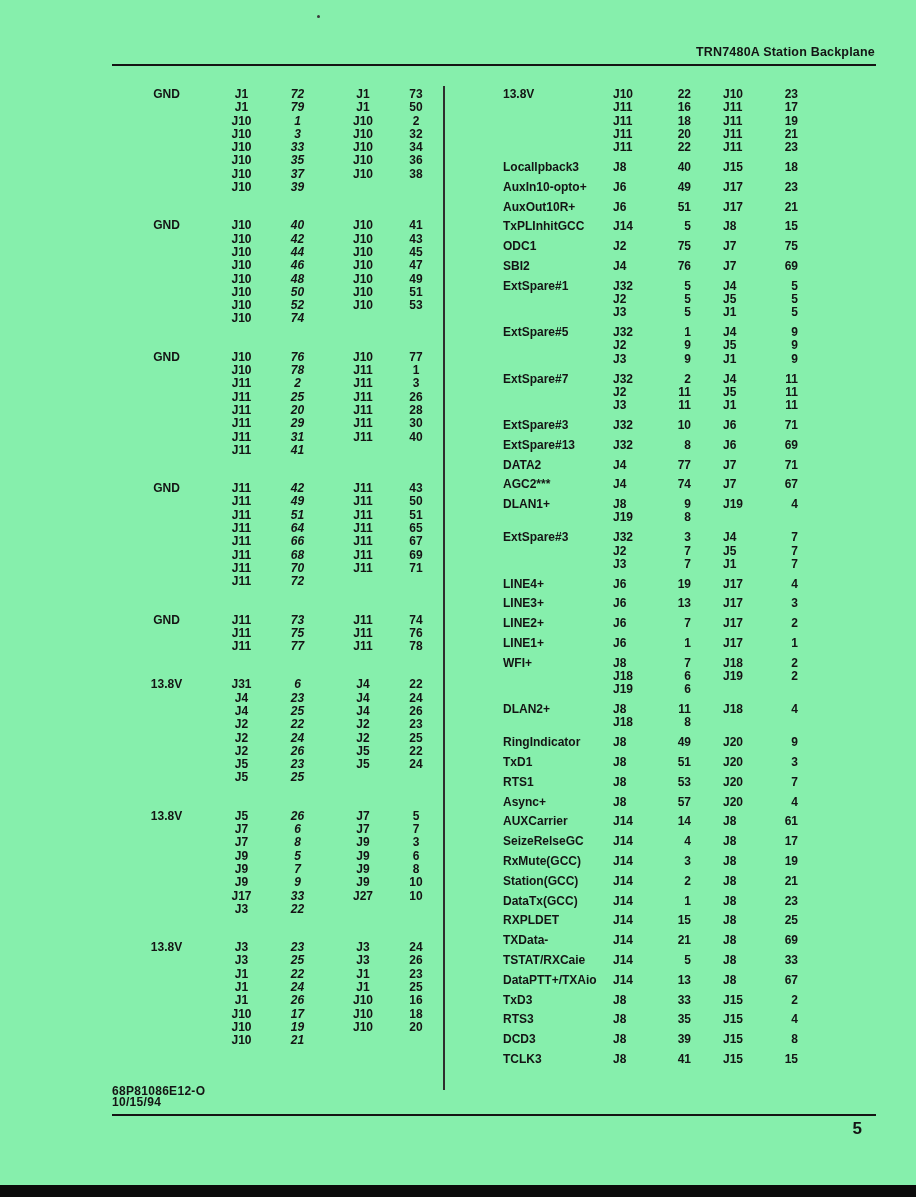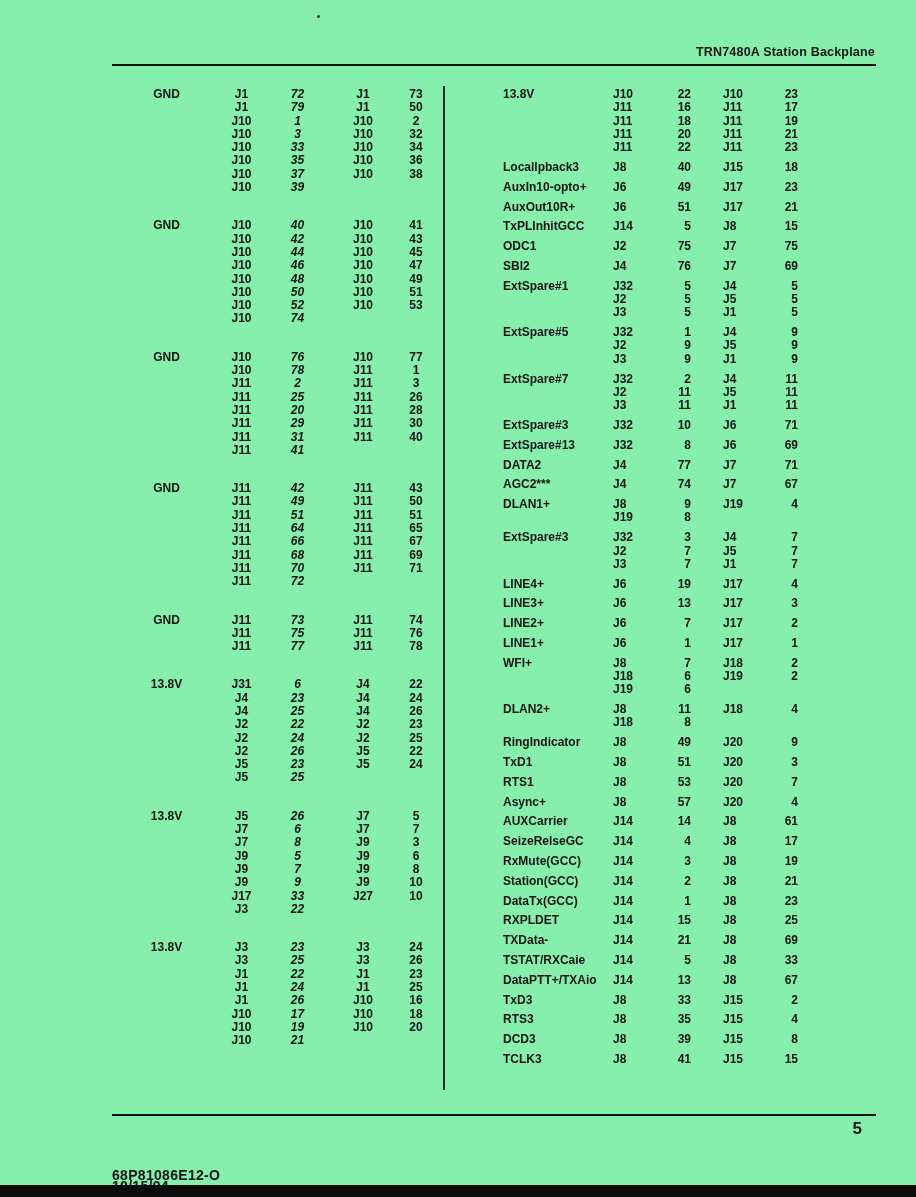--- a/index.html
+++ b/index.html
@@ -71,22 +71,22 @@
   .group.right .p1 { width:30px; text-align:right; }
   .group.right .c2 { width:48px; margin-left:32px; }
   .group.right .p2 { width:27px; text-align:right; }
 
   
   .footer-rule {
     position:absolute; top:1114px; left:112px; width:764px; height:1.5px;
     background:#141414;
   }
   .doc-info {
-    position:absolute; top:1170px; left:112px;
-    font-size:14px; font-weight:700; line-height:10.5px; letter-spacing:0.3px;
+    position:absolute; top:1086px; left:112px;
+    font-size:12px; font-weight:700; line-height:10.5px; letter-spacing:0.3px;
   }
   .page-num {
     position:absolute; top:1119px; right:54px;
     font-size:17px; font-weight:700;
   }
 </style>
 </head>
 <body>
 
 <div class="sheet">

